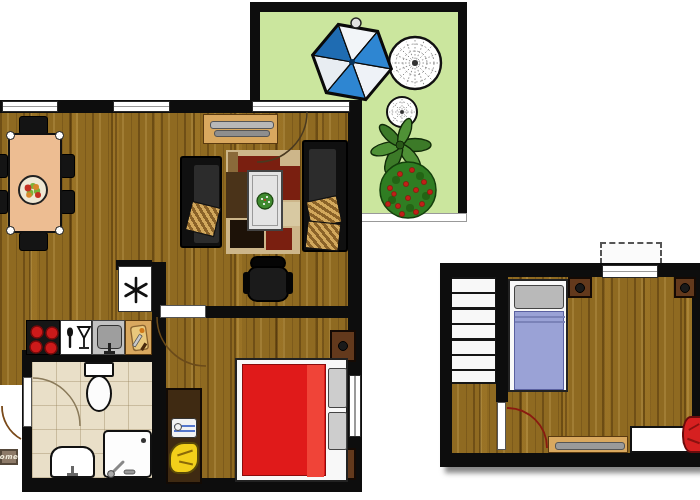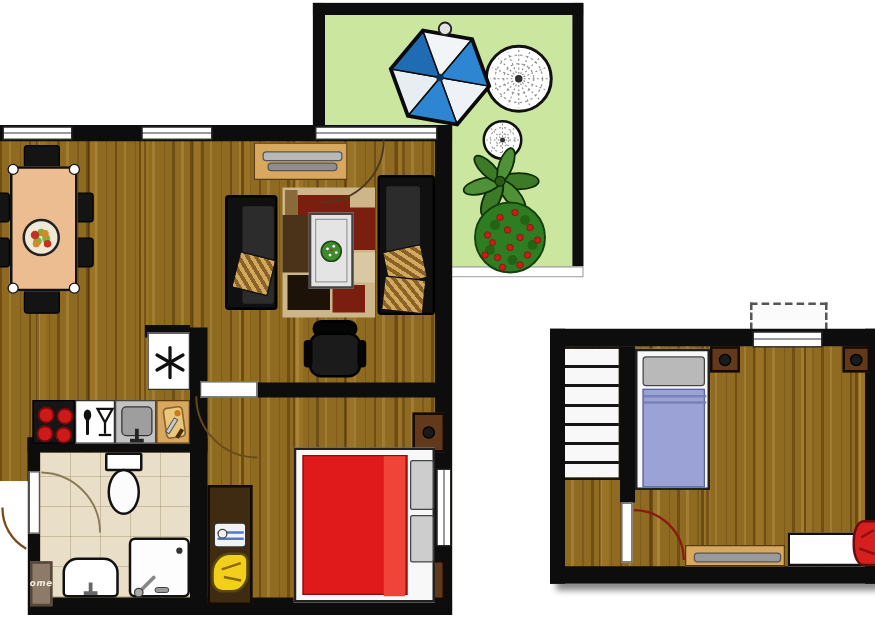--- a/index.html
+++ b/index.html
@@ -320,21 +320,21 @@
         <div class="abs" style="left:2px;top:4px;width:8px;height:8px;background:#f2f2f2;border:1.5px solid #444;border-radius:50%;"></div>
       </div>
       <div class="abs" style="left:1px;top:52px;width:30px;height:32px;background:#f2cf1a;border:2px solid #5a4a08;border-radius:50% 22% 45% 30%;">
         <div class="abs" style="left:6px;top:8px;width:16px;height:2px;background:#8a6a08;transform:rotate(-18deg);"></div>
         <div class="abs" style="left:8px;top:18px;width:14px;height:2px;background:#8a6a08;transform:rotate(12deg);"></div>
       </div>
     </div>
   </div>
 
   <div class="abs" style="left:0;top:385px;width:22px;height:115px;background:#fff;"></div>
-  <div class="abs mat" style="left:0px;top:449px;width:18px;height:36px;margin-left:24px;">
+  <div class="abs mat" style="left:0px;top:449px;width:18px;height:16px;">
     <span>ome</span>
   </div>
 
   <div class="abs" style="left:440px;top:263px;width:260px;height:204px;box-shadow:5px 6px 5px rgba(40,40,40,.55);">
     <div class="abs wood" style="left:10px;top:12px;width:242px;height:180px;"></div>
     <div class="abs stairs" style="left:10px;top:14px;width:47px;height:107px;"></div>
     <div class="abs wall" style="left:0;top:0;width:260px;height:14px;"></div>
     <div class="abs wall" style="left:0;top:0;width:12px;height:204px;"></div>
     <div class="abs wall" style="left:0;top:190px;width:260px;height:14px;"></div>
     <div class="abs wall" style="left:252px;top:0;width:8px;height:204px;"></div>

